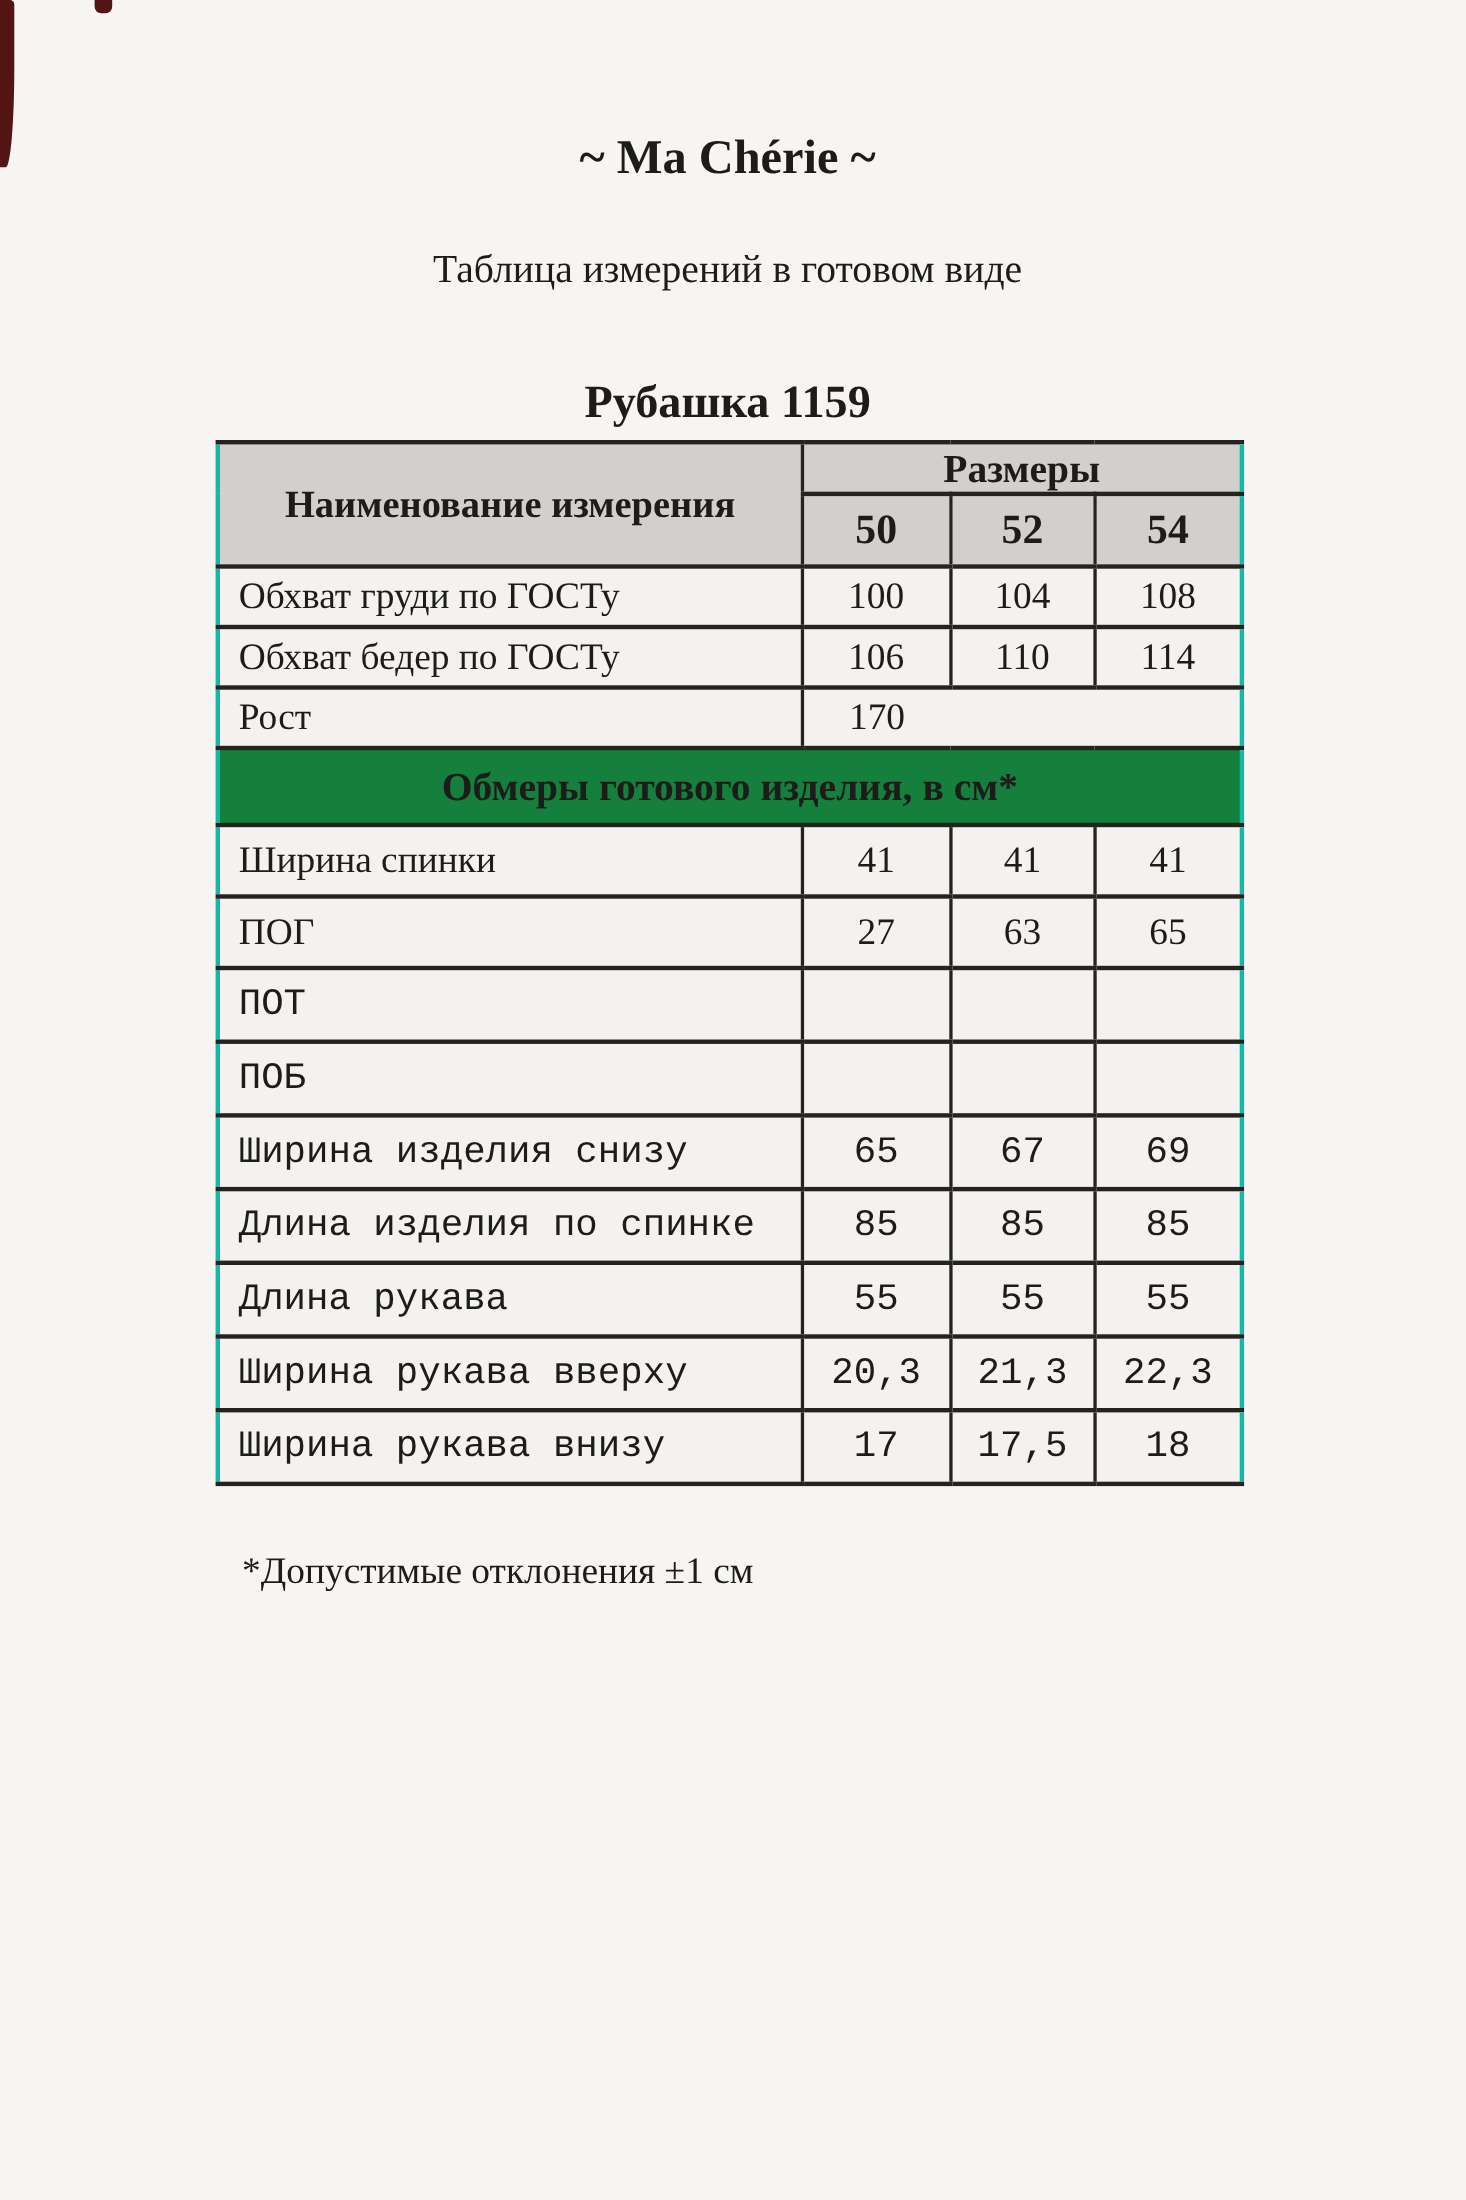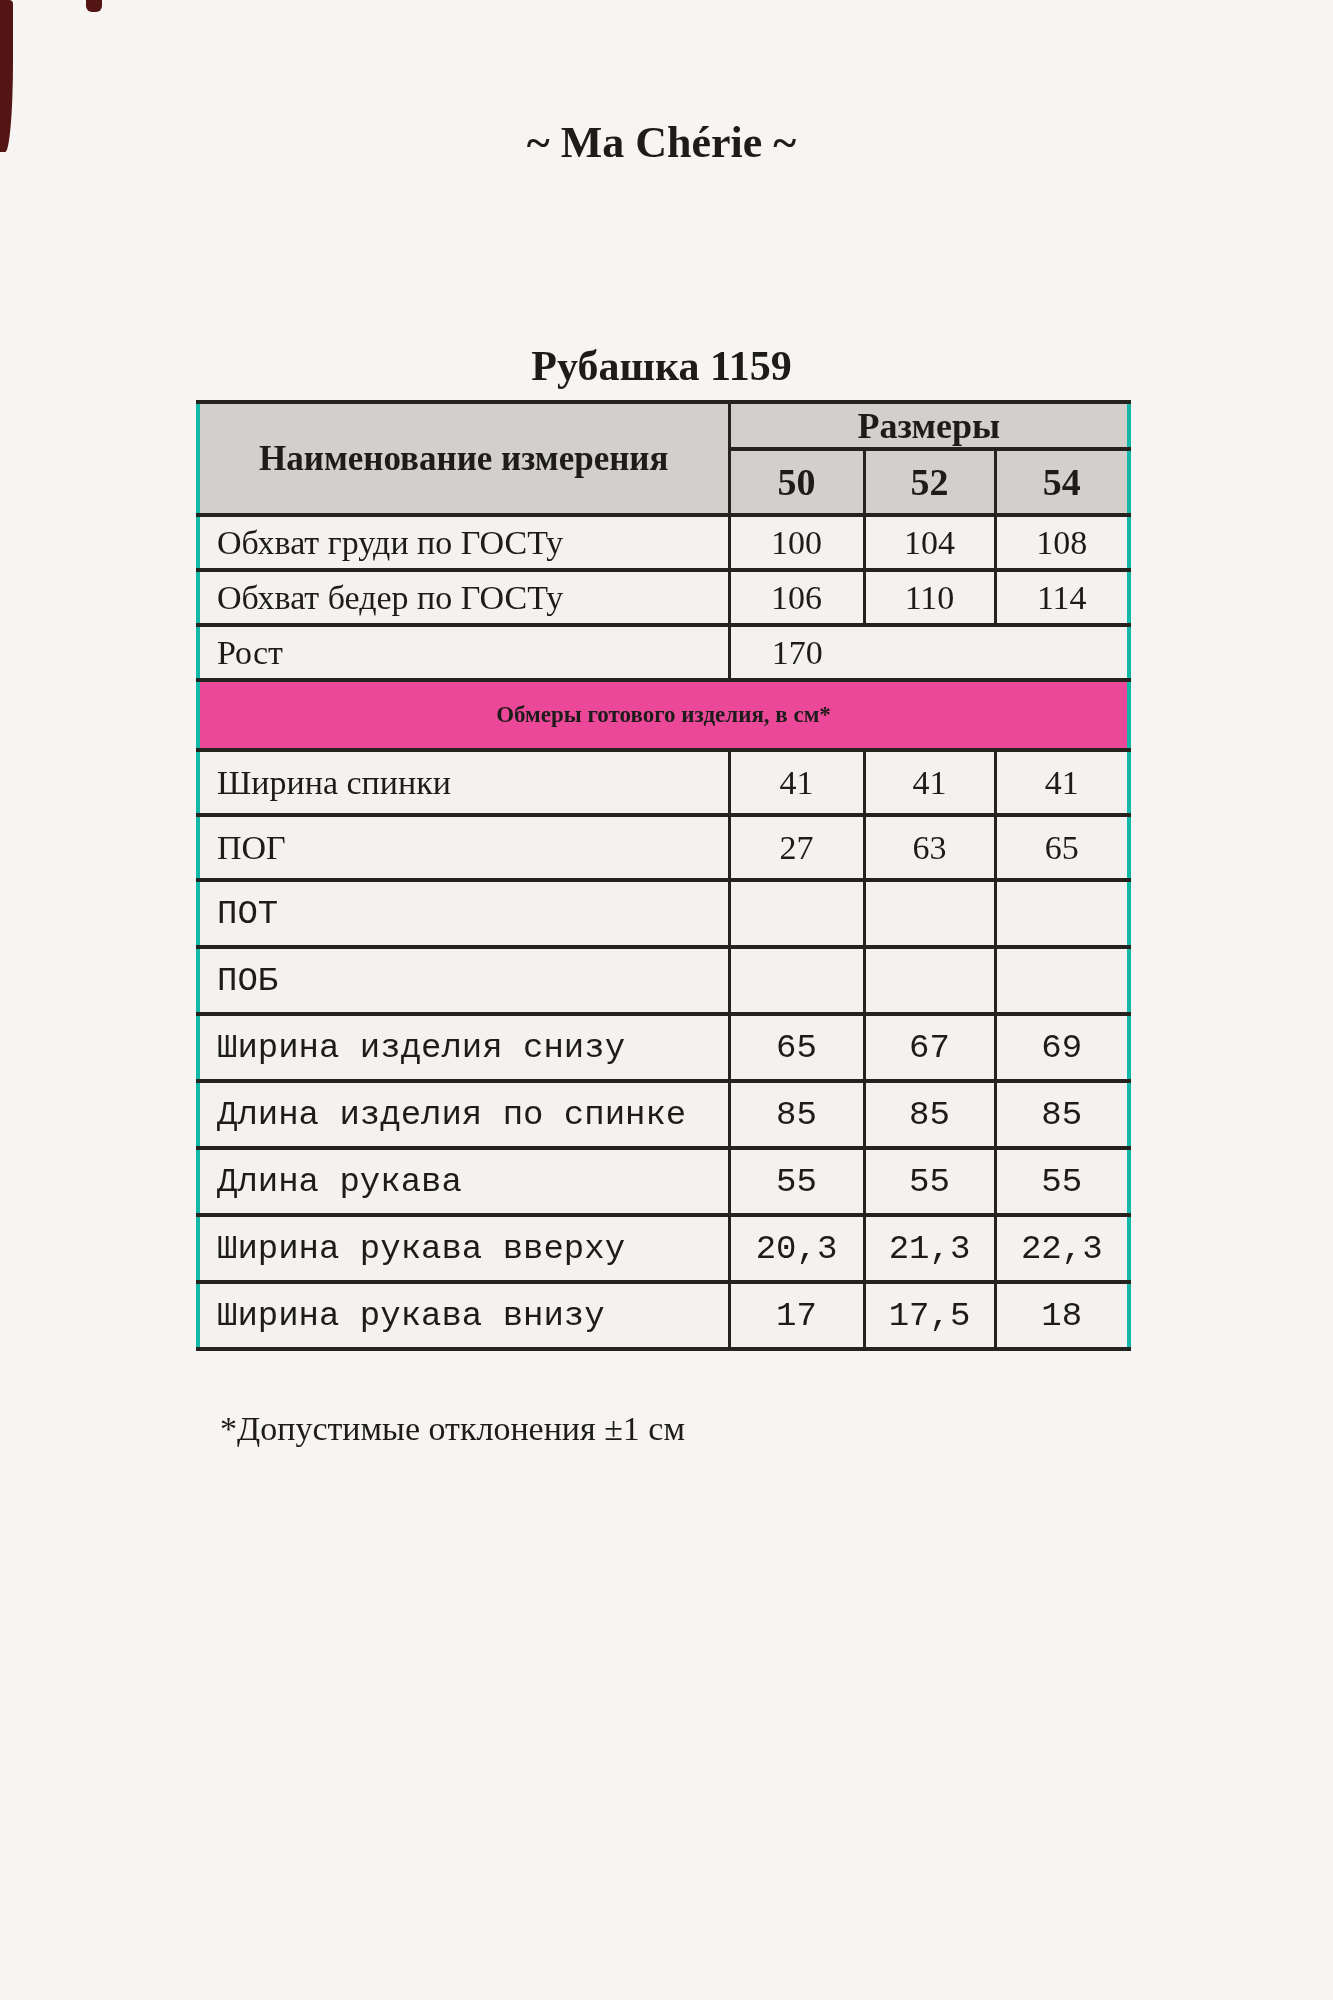--- a/index.html
+++ b/index.html
@@ -40,36 +40,37 @@
   th{background:#d2d0cd;}
   .hr1{height:47px;}
   .hr2{height:66px;}
   .name-h{font-size:35px;font-weight:bold;}
   .sizes-h{font-size:36px;font-weight:bold;text-align:center;}
   .size-h{font-size:38px;font-weight:bold;}
   .r-sm{height:55px;}
   .r-md{height:65px;}
   .r-lg{height:67px;font-family:Liberation Mono, monospace;}
   .band{height:70px;}
-  .band-cell{background:#ec4899;font-size:23px;font-weight:bold;text-align:center;}
+  .band-cell{background:#15803d;font-size:36px;font-weight:bold;text-align:center;}
   .lbl{text-align:left;padding-left:17px;}
   .rost-v{border-right:none;}
   .rost-m{border-left:none;border-right:none;}
   .rost-e{border-left:none;}
   .footnote{position:absolute;left:220px;top:1410px;font-size:34px;}
 </style>
 </head>
 <body>
 
 <div class="page">
 
   <div class="artifact artifact-1"></div>
   <div class="artifact artifact-2"></div>
 
   <div class="hwrap brand">~ Ma Chérie ~</div>
+  <div class="hwrap subtitle">Таблица измерений в готовом виде</div>
   <div class="hwrap product">Рубашка 1159</div>
 
   <table>
     <colgroup>
       <col style="width:531px">
         <col style="width:135px">
         <col style="width:131px">
         <col style="width:134px">
     </colgroup>
 

